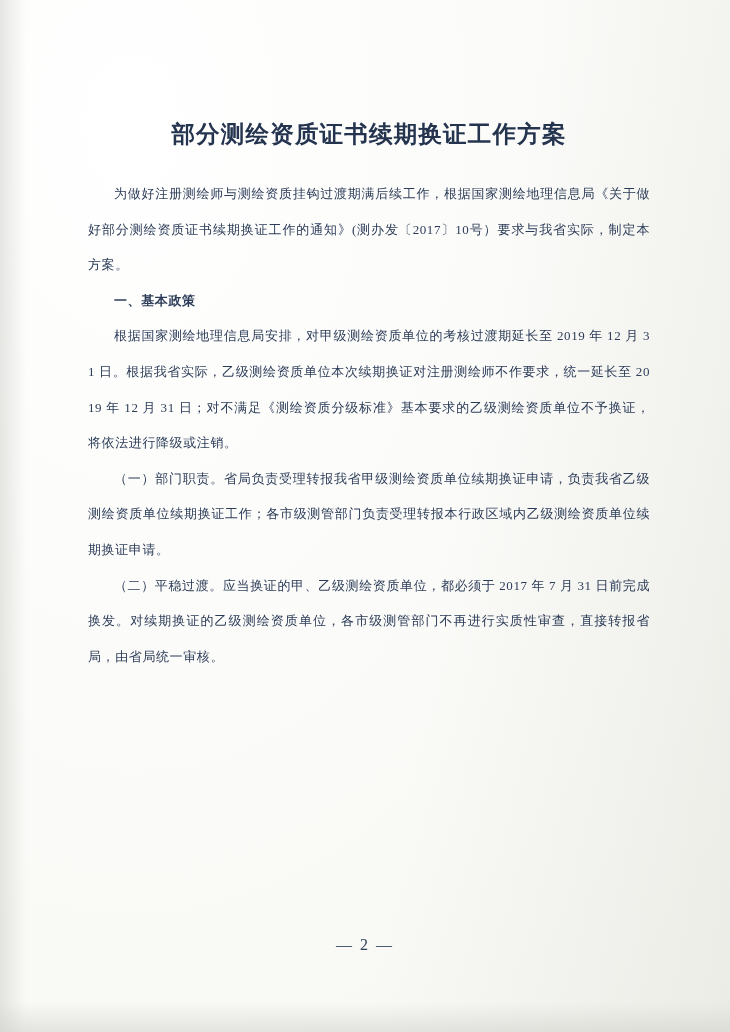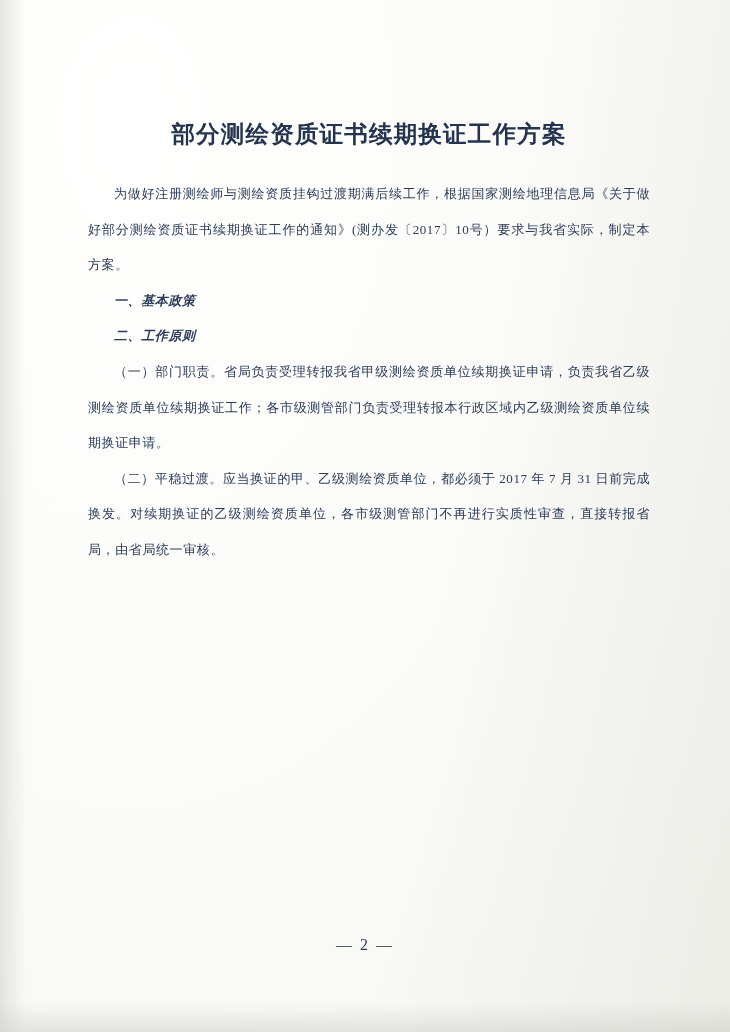--- a/index.html
+++ b/index.html
@@ -48,21 +48,20 @@
     margin: 0;
     text-indent: 2em;
     text-align: justify;
     text-justify: inter-ideograph;
     letter-spacing: 0.6px;
     color: #2c3c58;
     word-break: break-all;
   }
   p.para.heading {
     font-weight: bold;
-    font-style: italic;
   }
   .b {
     font-weight: normal;
   }
   .footer {
     position: absolute;
     bottom: 78px;
     left: 0;
     right: 0;
     text-align: center;
@@ -93,22 +92,22 @@
   <div class="edge-left"></div>
   <div class="edge-bottom"></div>
 
   <div class="content">
     <h1 class="doc-title">部分测绘资质证书续期换证工作方案</h1>
 
     <p class="para">为做好注册测绘师与测绘资质挂钩过渡期满后续工作，根据国家测绘地理信息局《关于做好部分测绘资质证书续期换证工作的通知》(测办发〔2017〕10号）要求与我省实际，制定本方案。</p>
 
     <p class="para heading">一、基本政策</p>
 
+    <p class="para">根据国家测绘地理信息局安排，对甲级测绘资质单位的考核过渡期延长至 2019 年 12 月 31 日。根据我省实际，乙级测绘资质单位本次续期换证对注册测绘师不作要求，统一延长至 2019 年 12 月 31 日；对不满足《测绘资质分级标准》基本要求的乙级测绘资质单位不予换证，将依法进行降级或注销。</p>
 
-    <p class="para heading">二、工作原则</p>
 
     <p class="para"><span class="b">（一）部门职责。</span><span>省局负责受理转报我省甲级测绘资质单位续期换证申请，负责我省乙级测绘资质单位续期换证工作；各市级测管部门负责受理转报本行政区域内乙级测绘资质单位续期换证申请。</span></p>
 
     <p class="para"><span class="b">（二）平稳过渡。</span><span>应当换证的甲、乙级测绘资质单位，都必须于 2017 年 7 月 31 日前完成换发。对续期换证的乙级测绘资质单位，各市级测管部门不再进行实质性审查，直接转报省局，由省局统一审核。</span></p>
 
   </div>
 
   <div class="footer">— 2 —</div>
 </div>
 

